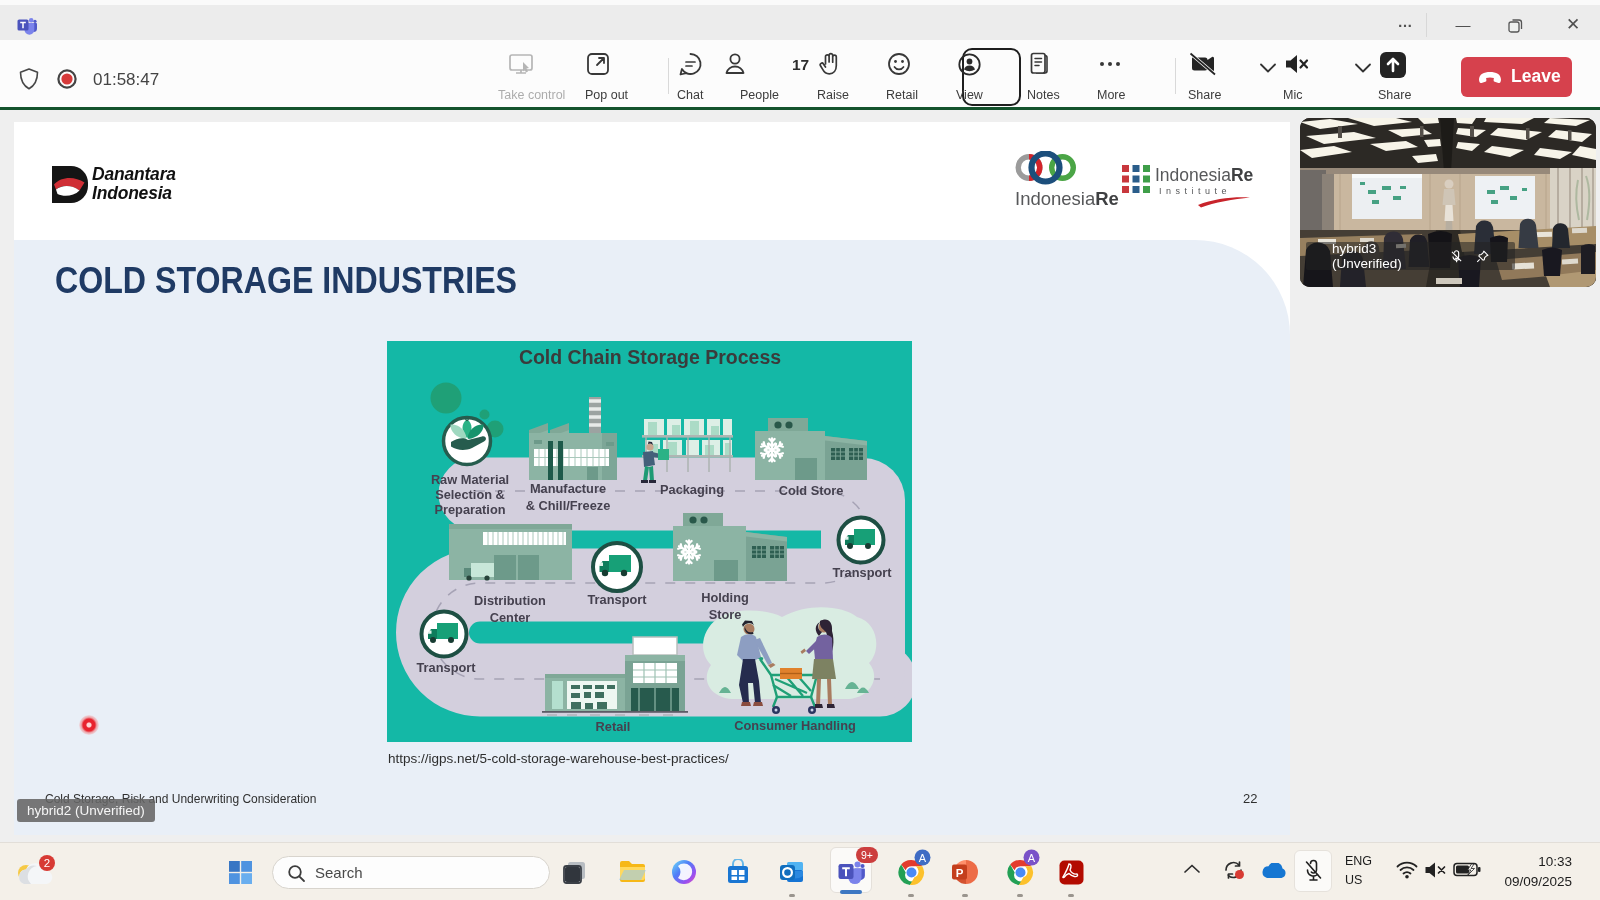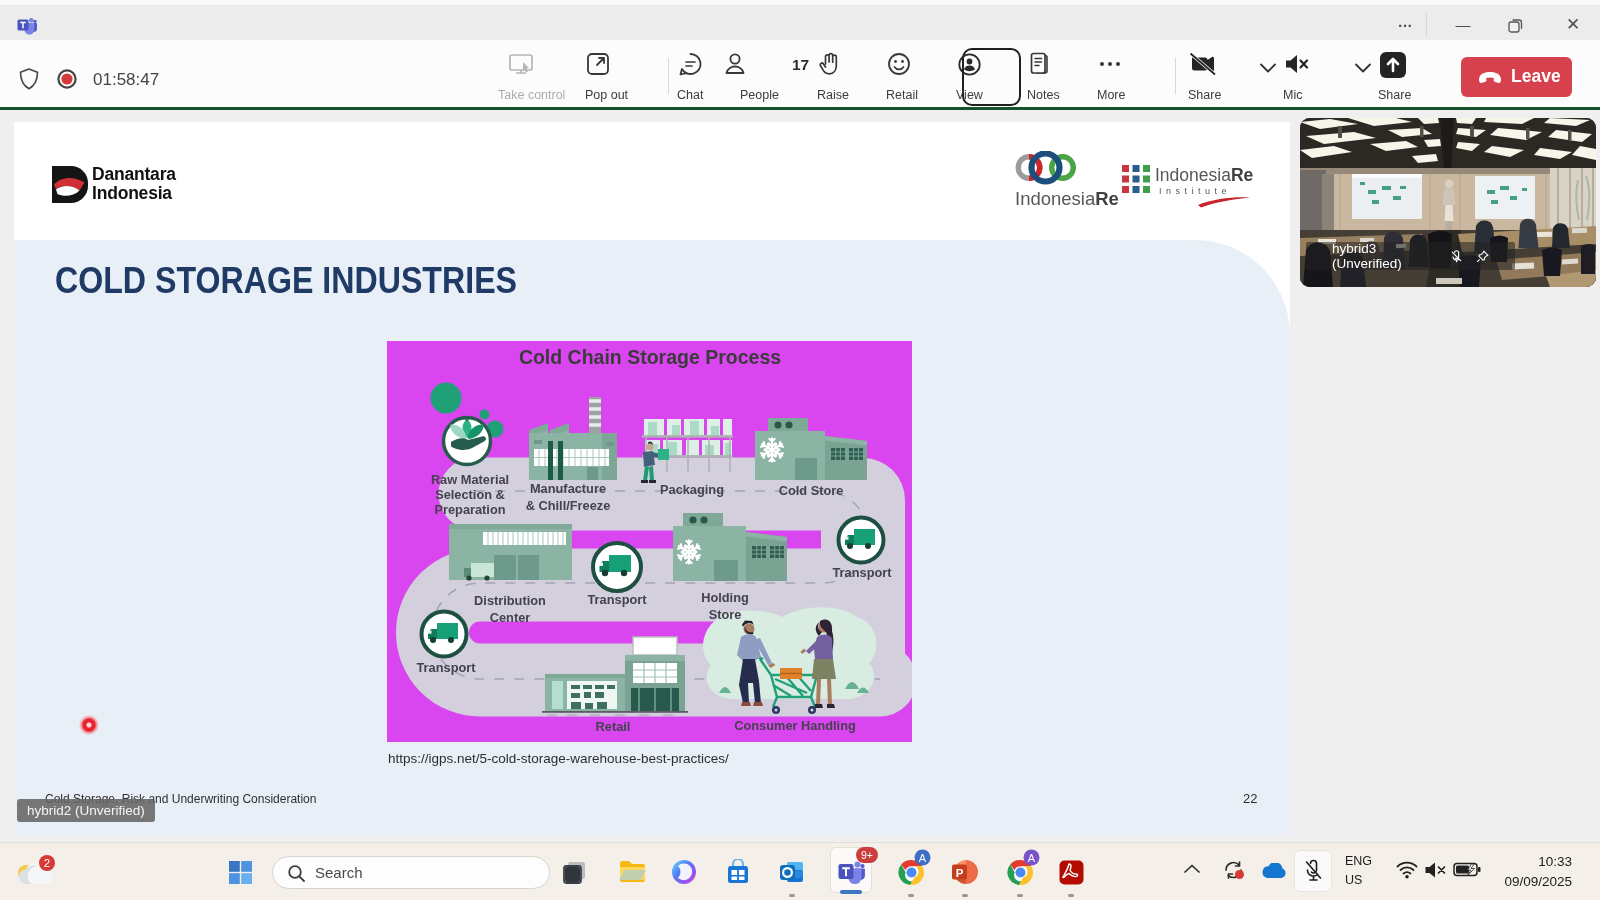--- a/index.html
+++ b/index.html
@@ -17,21 +17,21 @@
   .tbtn { position:absolute; top:4px; width:70px; height:58px; text-align:left; color:#383838; }
   .tbtn .lbl { position:absolute; top:44px; width:100%; font-size:12.5px; color:#3c3c3c; }
   .tbtn svg { margin-top:7px; }
   .sep { position:absolute; top:18px; width:1px; height:36px; background:#d9d9d9; }
 
   
   #stage { left:0; top:110px; width:1600px; height:732px; background:#efefef; }
   #slide { position:absolute; left:14px; top:12px; width:1276px; height:713px; background:#ffffff; overflow:hidden; }
   #bluezone { position:absolute; left:0; top:118px; width:1276px; height:595px; background:#e9eff7; border-top-right-radius:95px; }
   #slidetitle { position:absolute; left:41px; top:138px; font-size:36px; font-weight:bold; color:#1f3a64; letter-spacing:0; transform:scaleX(0.893); transform-origin:left; white-space:nowrap; }
-  #card { position:absolute; left:373px; top:219px; width:525px; height:401px; background:#d946ef; }
+  #card { position:absolute; left:373px; top:219px; width:525px; height:401px; background:#14b8a6; }
   #urltext { position:absolute; left:374px; top:629px; font-size:13.5px; color:#2e2e2e; }
   #footertext { position:absolute; left:31px; top:670px; font-size:12px; color:#2f2f2f; }
   #pagenum { position:absolute; left:1229px; top:669px; font-size:13px; color:#2f2f2f; }
   #hybrid2 { position:absolute; left:3px; top:677px; background:rgba(101,101,101,0.88); color:#f5f5f5; font-size:13.5px; padding:4px 10px; border-radius:3px; }
   #laser { position:absolute; left:65px; top:593px; width:20px; height:20px; border-radius:50%;
            background:radial-gradient(circle, #ffd5d5 0 14%, #e8232e 22% 42%, rgba(240,80,80,0.45) 55%, rgba(255,130,130,0.18) 70%, rgba(255,150,150,0) 80%); }
 
   
   #thumb { position:absolute; left:1300px; top:8px; width:296px; height:169px; border-radius:10px; overflow:hidden; background:#4a453e; }
   #thumblabel { position:absolute; left:6px; top:124px; width:209px; height:28px; background:rgba(35,35,35,0.55); color:#fff; font-size:13.5px; display:flex; align-items:center; padding:0 26px; border-radius:2px; box-sizing:border-box; }
@@ -181,21 +181,21 @@
 </div>
 
 <div id="stage" class="abs">
   <div id="slide">
 
     <svg class="abs" style="left:38px;top:44px" width="36" height="37" viewBox="0 0 36 37">
       <path d="M0 0 H19 A17 17 0 0 1 36 17 V20 A17 17 0 0 1 19 37 H0 Z" fill="#151515"></path>
       <path d="M2 18.5 C9 10.5 22.5 10 32.5 16.5 L27.5 24.5 C19 18.5 9 19 4 23.5 Z" fill="#cf2e35"></path>
       <path d="M4 23.5 C10 19 19.5 18.5 27.5 24.5 C21.5 30.5 11.5 31 5.5 28 Z" fill="#ffffff"></path>
     </svg>
-    <div class="abs" style="left:78px;top:43px;font-size:17.5px;font-weight:bold;color:#111;line-height:19px;letter-spacing:-0.2px;">Danantara<br>Indonesia</div>
+    <div class="abs" style="left:78px;top:43px;font-size:17.5px;font-weight:bold;color:#111;line-height:19px;letter-spacing:-0.2px;font-style:italic;">Danantara<br>Indonesia</div>
 
     <svg class="abs" style="left:985px;top:29px" width="135" height="58" viewBox="0 0 135 58">
       <g fill="none">
         <circle cx="30" cy="16.5" r="10.8" stroke="#9b9b9b" stroke-width="5.4"></circle>
         <path d="M30 5.7 a10.8 10.8 0 0 1 0 21.6" stroke="#d3232a" stroke-width="5.4"></path>
         <circle cx="63.5" cy="16.5" r="10.8" stroke="#4ba546" stroke-width="5.4"></circle>
         <circle cx="46.5" cy="16.5" r="14" stroke="#1c4f7c" stroke-width="6.2"></circle>
       </g>
       <text x="16" y="54" font-size="18.5" fill="#57585a" font-family="Liberation Sans">Indonesia<tspan font-weight="bold" fill="#3f4042">Re</tspan></text>
     </svg>

